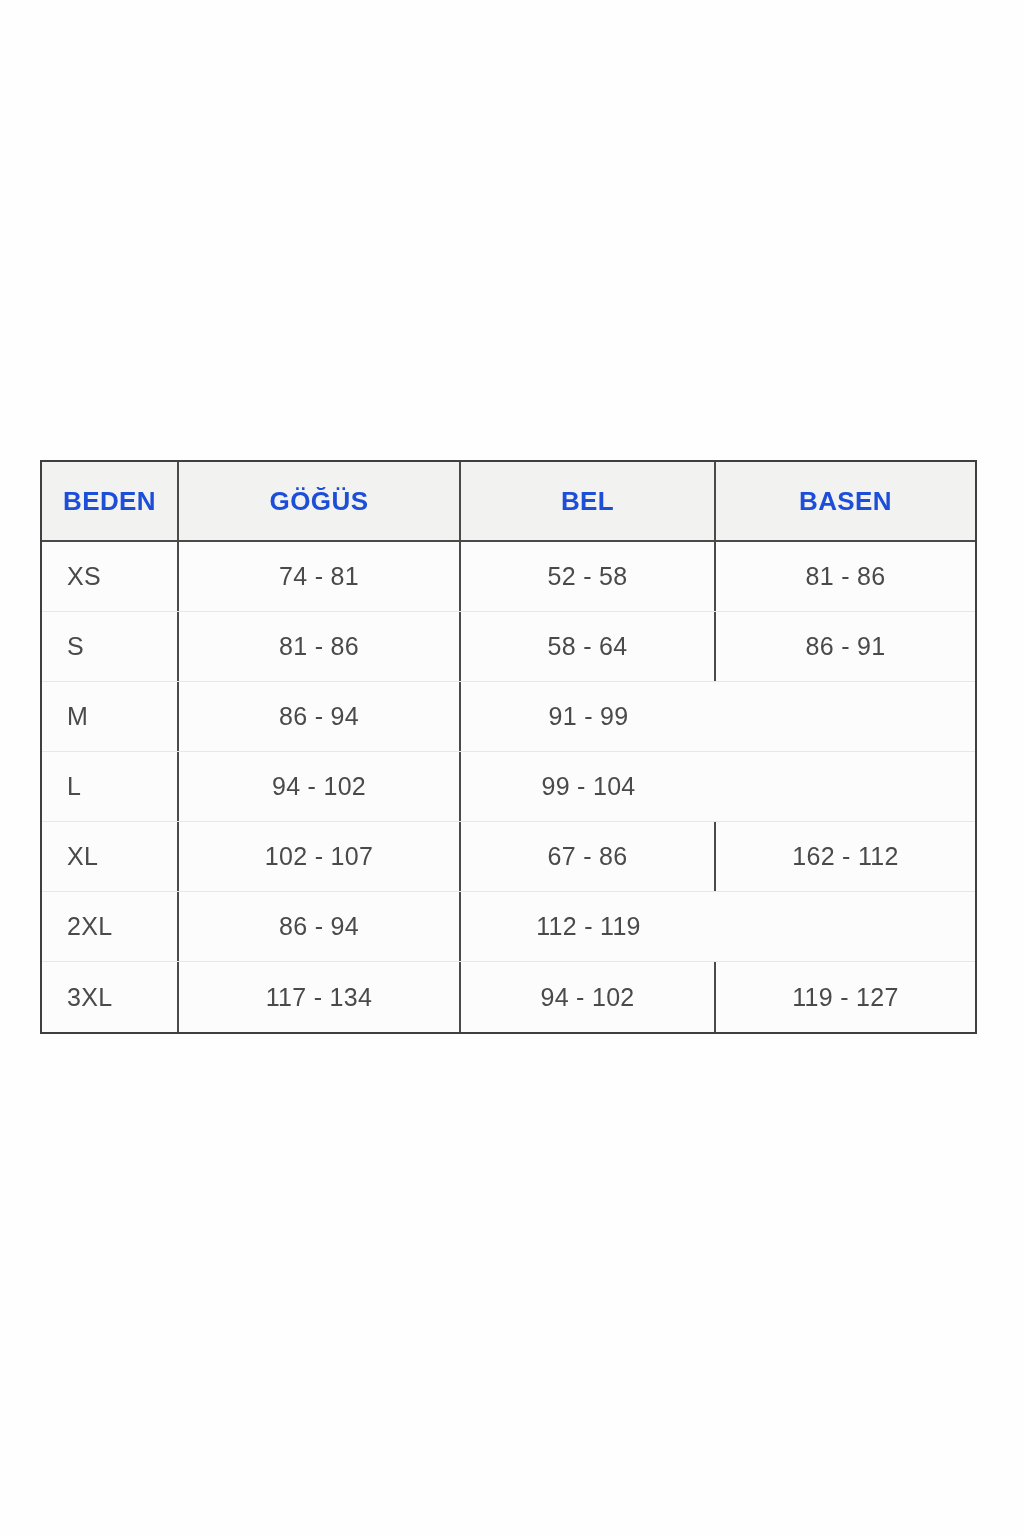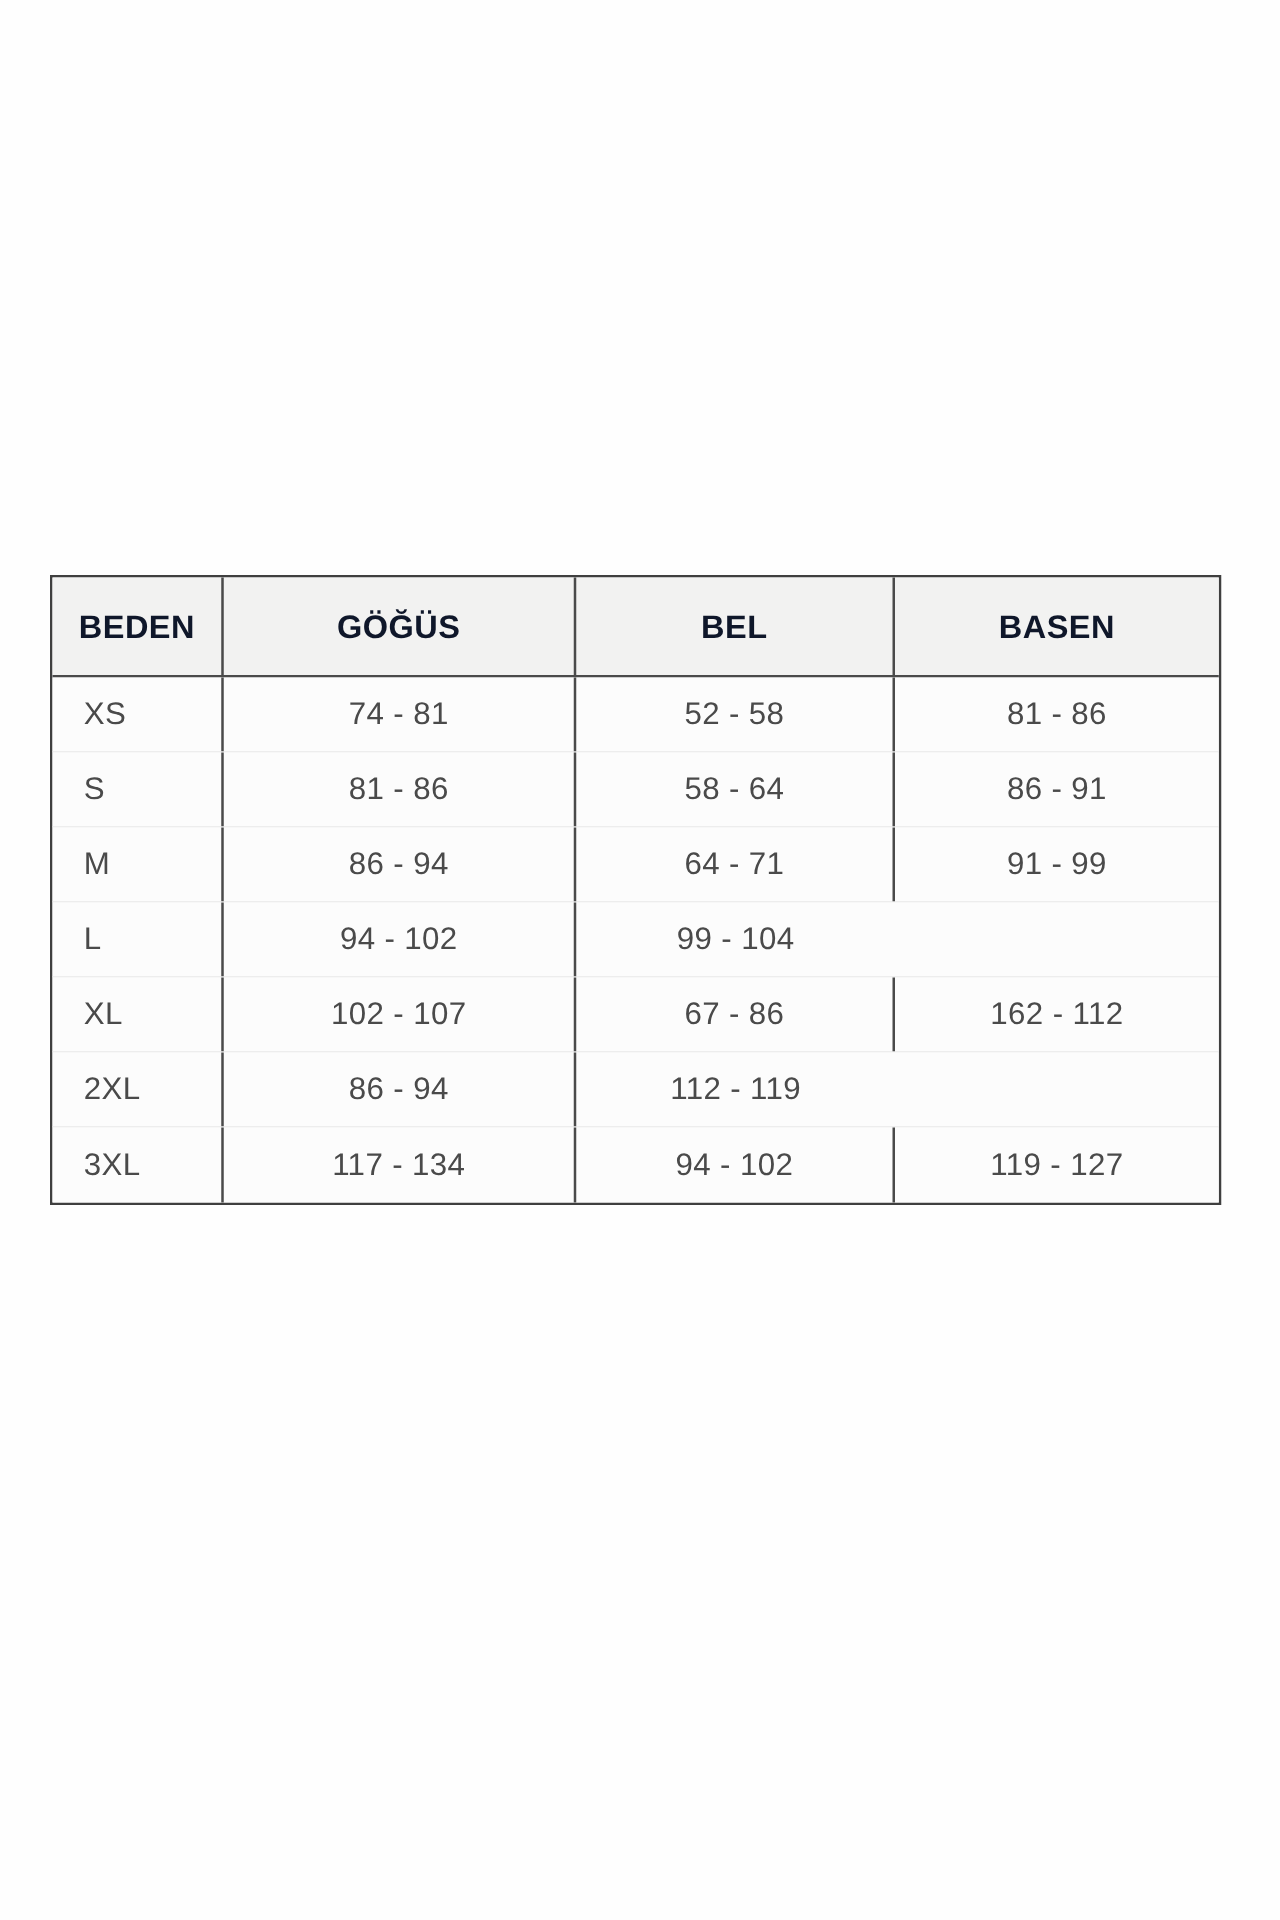--- a/index.html
+++ b/index.html
@@ -23,21 +23,21 @@
     left: 40px;
     top: 460px;
     width: 937px;
     border: 2px solid #3f3f3f;
     background: #fcfcfc;
   }
 
   .row {
     display: grid;
     grid-template-columns: 137px 282px 255px 1fr;
-    height: 60px;
+    height: 70px;
     border-bottom: 1px solid #e7e7e7;
     background: #fcfcfc;
   }
 
   .row:last-child {
     border-bottom: none;
   }
 
   .row.header {
     height: 80px;
@@ -55,21 +55,21 @@
     letter-spacing: 0.3px;
   }
 
   .cell:last-child {
     border-right: none;
   }
 
   .header .cell {
     font-weight: 700;
     font-size: 26px;
-    color: #0f172a;
+    color: #1d4ed8;
     letter-spacing: 0.4px;
   }
 
   
   .row:not(.header) .cell.col-size {
     justify-content: flex-start;
     padding-left: 25px;
   }
 </style>
 </head>
@@ -95,21 +95,20 @@
     <div class="row">
       <div class="cell col-size">S</div>
       <div class="cell col-chest">81 - 86</div>
       <div class="cell col-waist">58 - 64</div>
       <div class="cell col-hip">86 - 91</div>
     </div>
 
     <div class="row">
       <div class="cell col-size">M</div>
       <div class="cell col-chest">86 - 94</div>
-      <div class="cell col-waist">64 - 71</div>
       <div class="cell col-hip">91 - 99</div>
     </div>
 
     <div class="row">
       <div class="cell col-size">L</div>
       <div class="cell col-chest">94 - 102</div>
       <div class="cell col-hip">99 - 104</div>
     </div>
 
     <div class="row">

